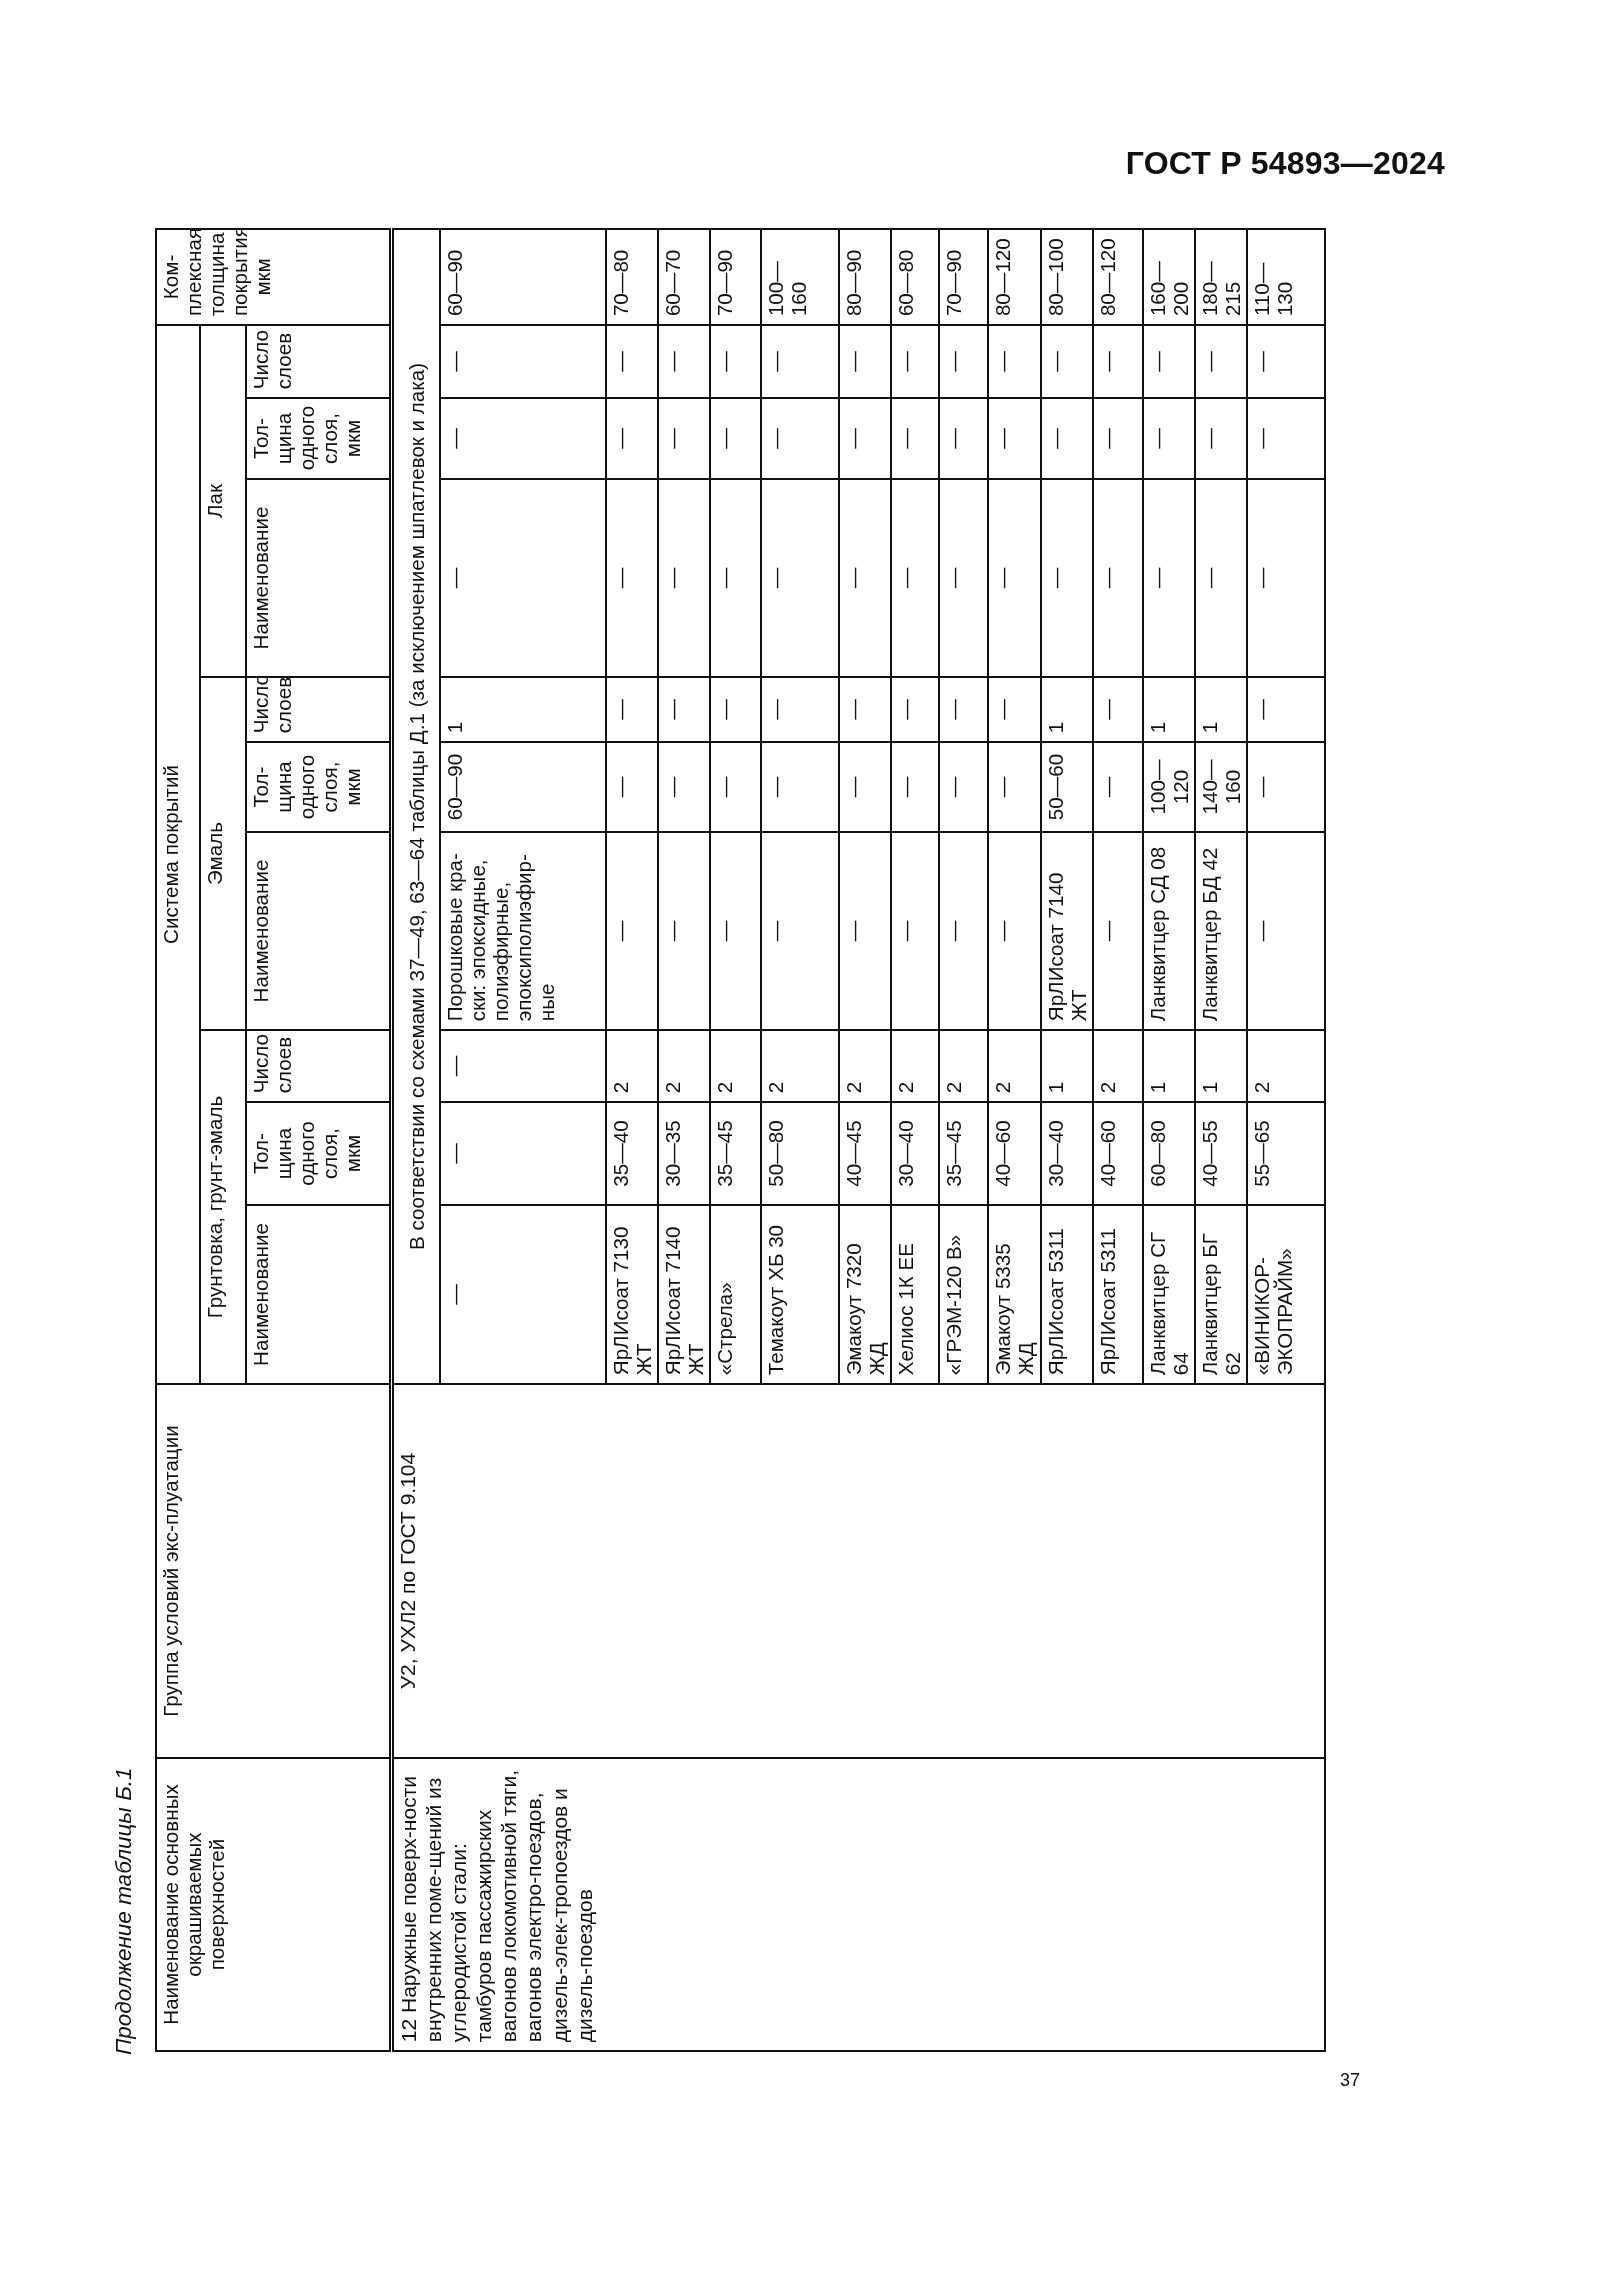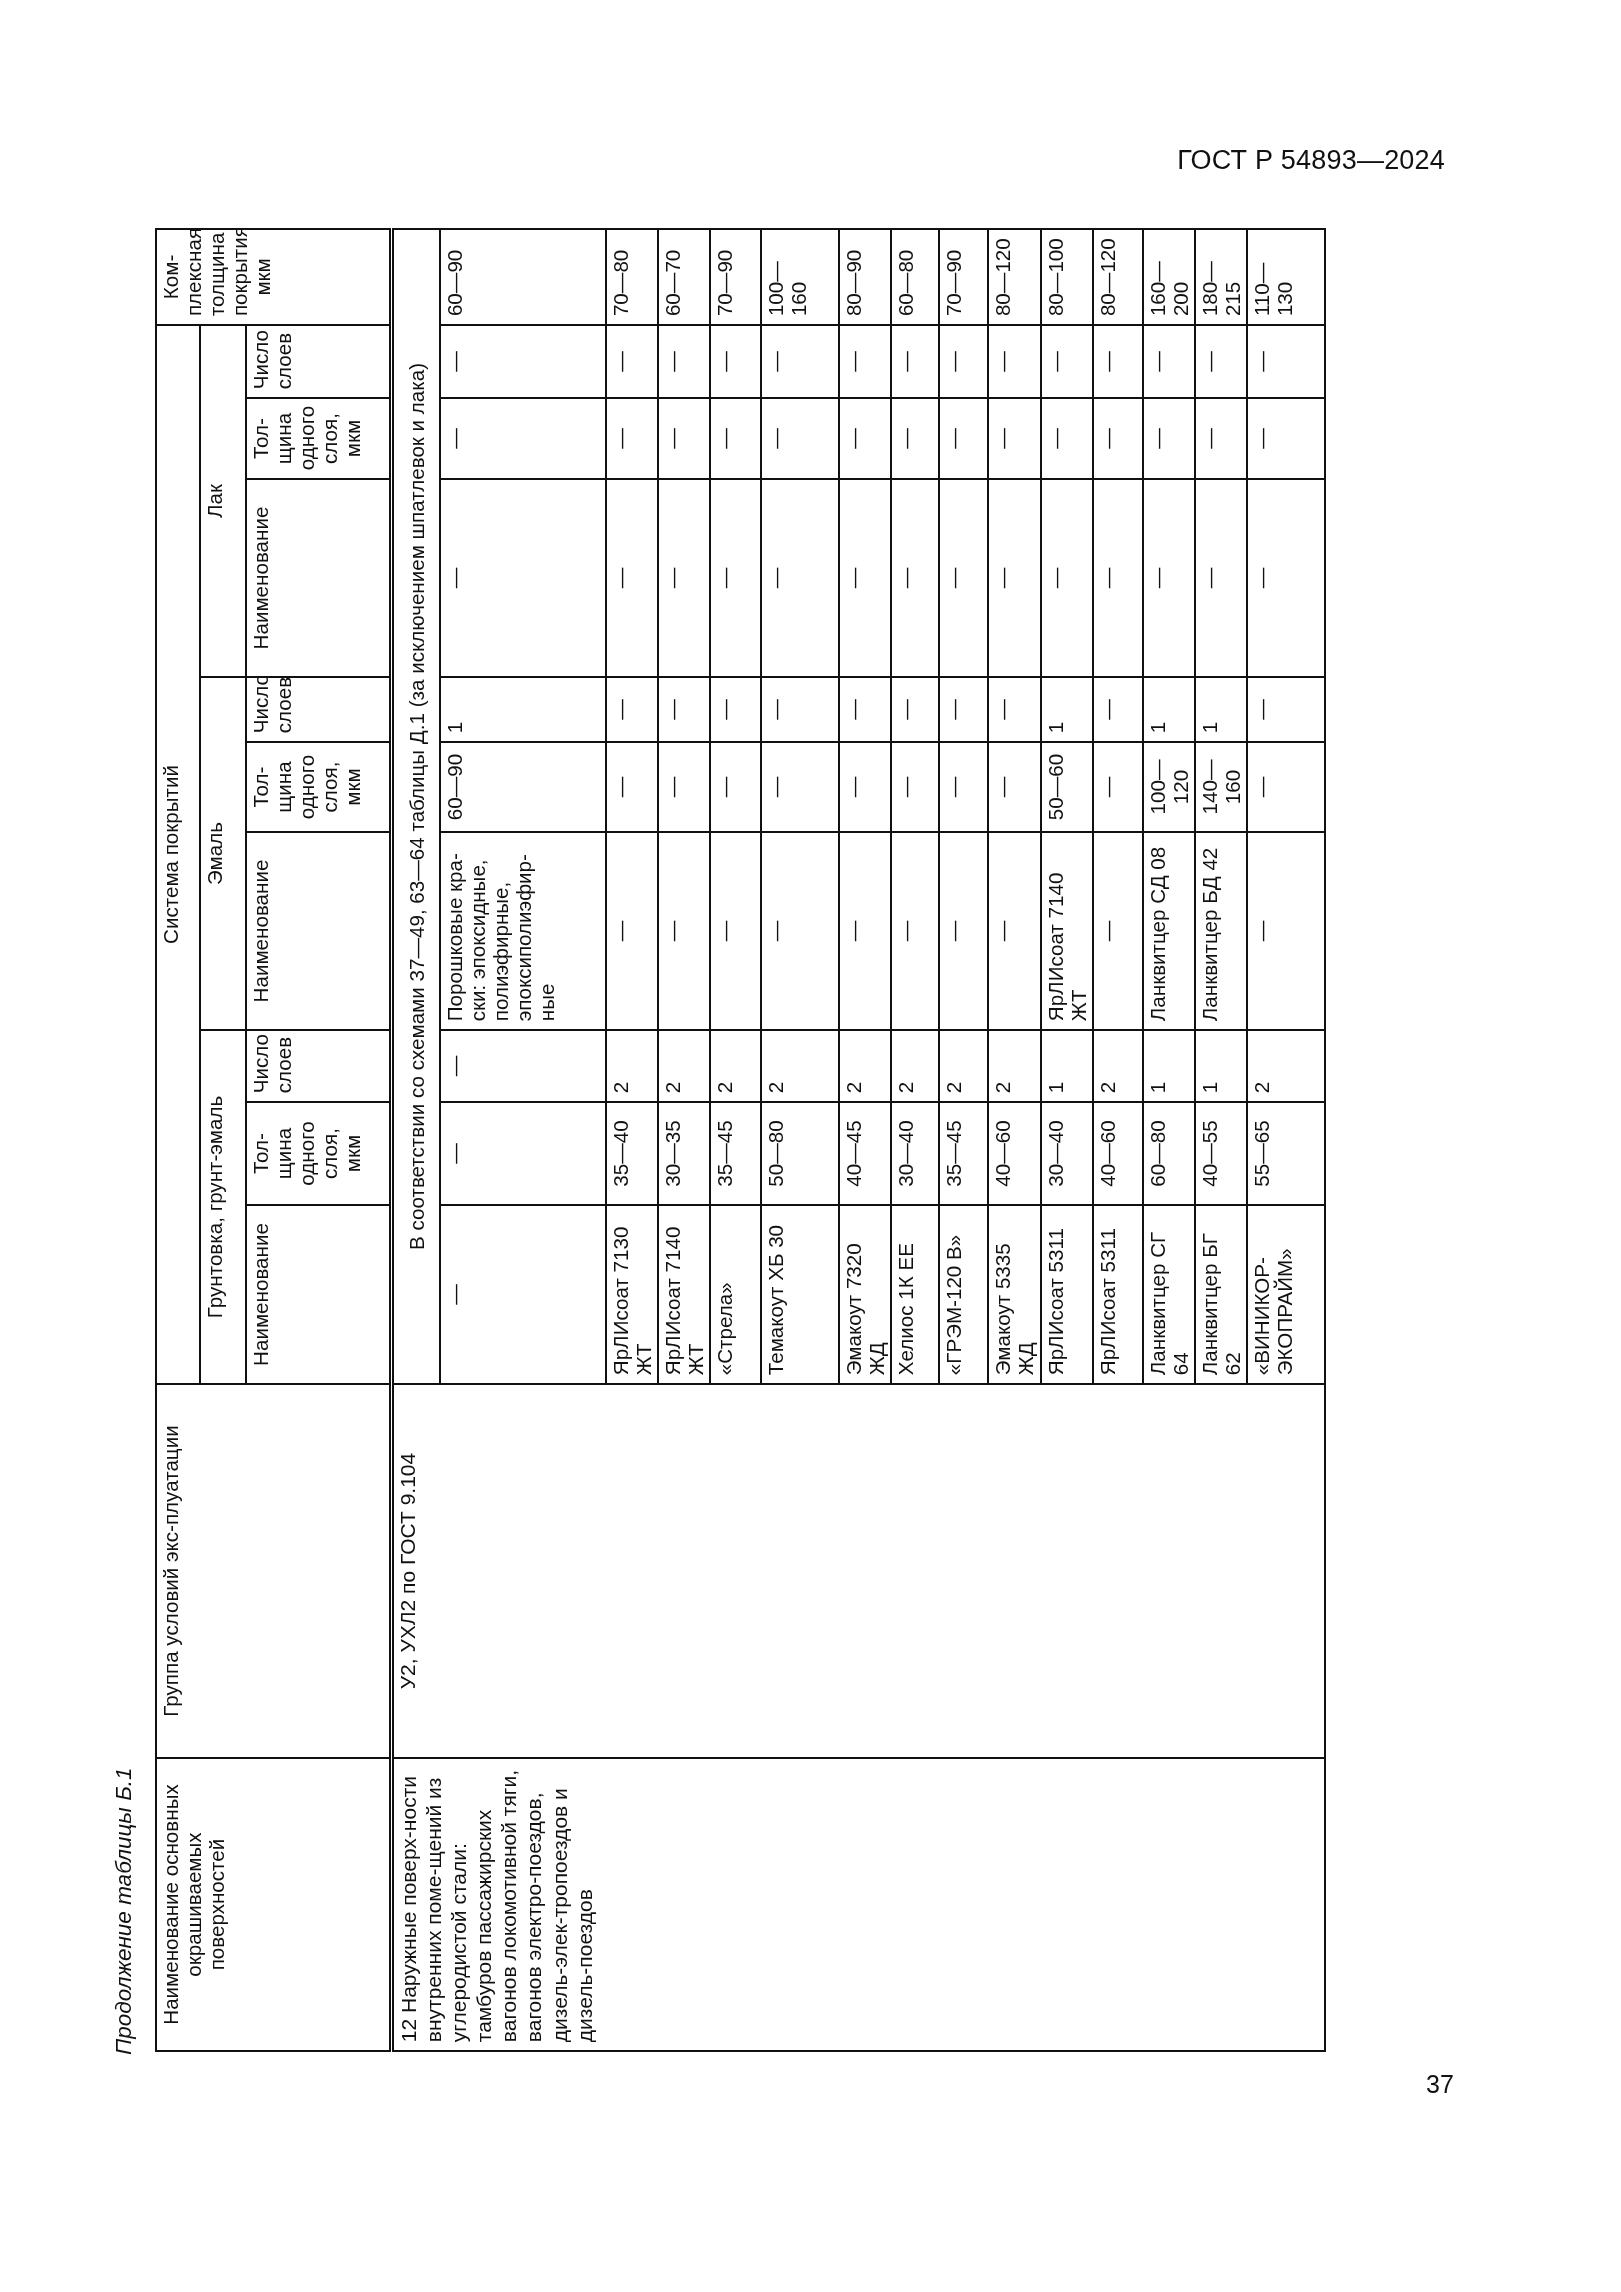--- a/index.html
+++ b/index.html
@@ -1,20 +1,20 @@
 <!DOCTYPE html>
 <html><head>
 <meta charset="utf-8">
 <style>
   html, body { margin: 0; padding: 0; background: #ffffff; }
   body { width: 1621px; height: 2293px; position: relative; overflow: hidden;
          font-family: "Liberation Sans", sans-serif; color: #111; }
-  .doc-code { position: absolute; top: 145px; right: 176px; font-weight: normal;
-              font-size: 27px; letter-spacing: 0.2px; margin-left: 8px; }
-  .page-num { position: absolute; top: 2070px; left: 1426px; font-size: 25px; }
+  .doc-code { position: absolute; top: 145px; right: 176px; font-weight: bold;
+              font-size: 32px; letter-spacing: 0.2px; margin-left: 8px; }
+  .page-num { position: absolute; top: 2070px; left: 1340px; font-size: 18px; }
   .caption { position: absolute; left: 111px; top: 2055px; transform: rotate(-90deg);
              transform-origin: top left; font-style: italic; font-size: 22.5px; white-space: nowrap; }
   .rot { position: absolute; left: 155px; top: 2052px; width: 1822px; height: 1148px;
          transform: rotate(-90deg); transform-origin: top left; }
   table.t { border-collapse: collapse; table-layout: fixed; width: 1822px; height: 1148px;
             font-size: 20.6px; line-height: 1.12; }
   table.t td { border: 2px solid #111; padding: 2px 7.8px; vertical-align: top; overflow: hidden; }
   .hd td { text-align: center; vertical-align: middle; }
   .c { text-align: center; }
   .l { text-align: left; }

